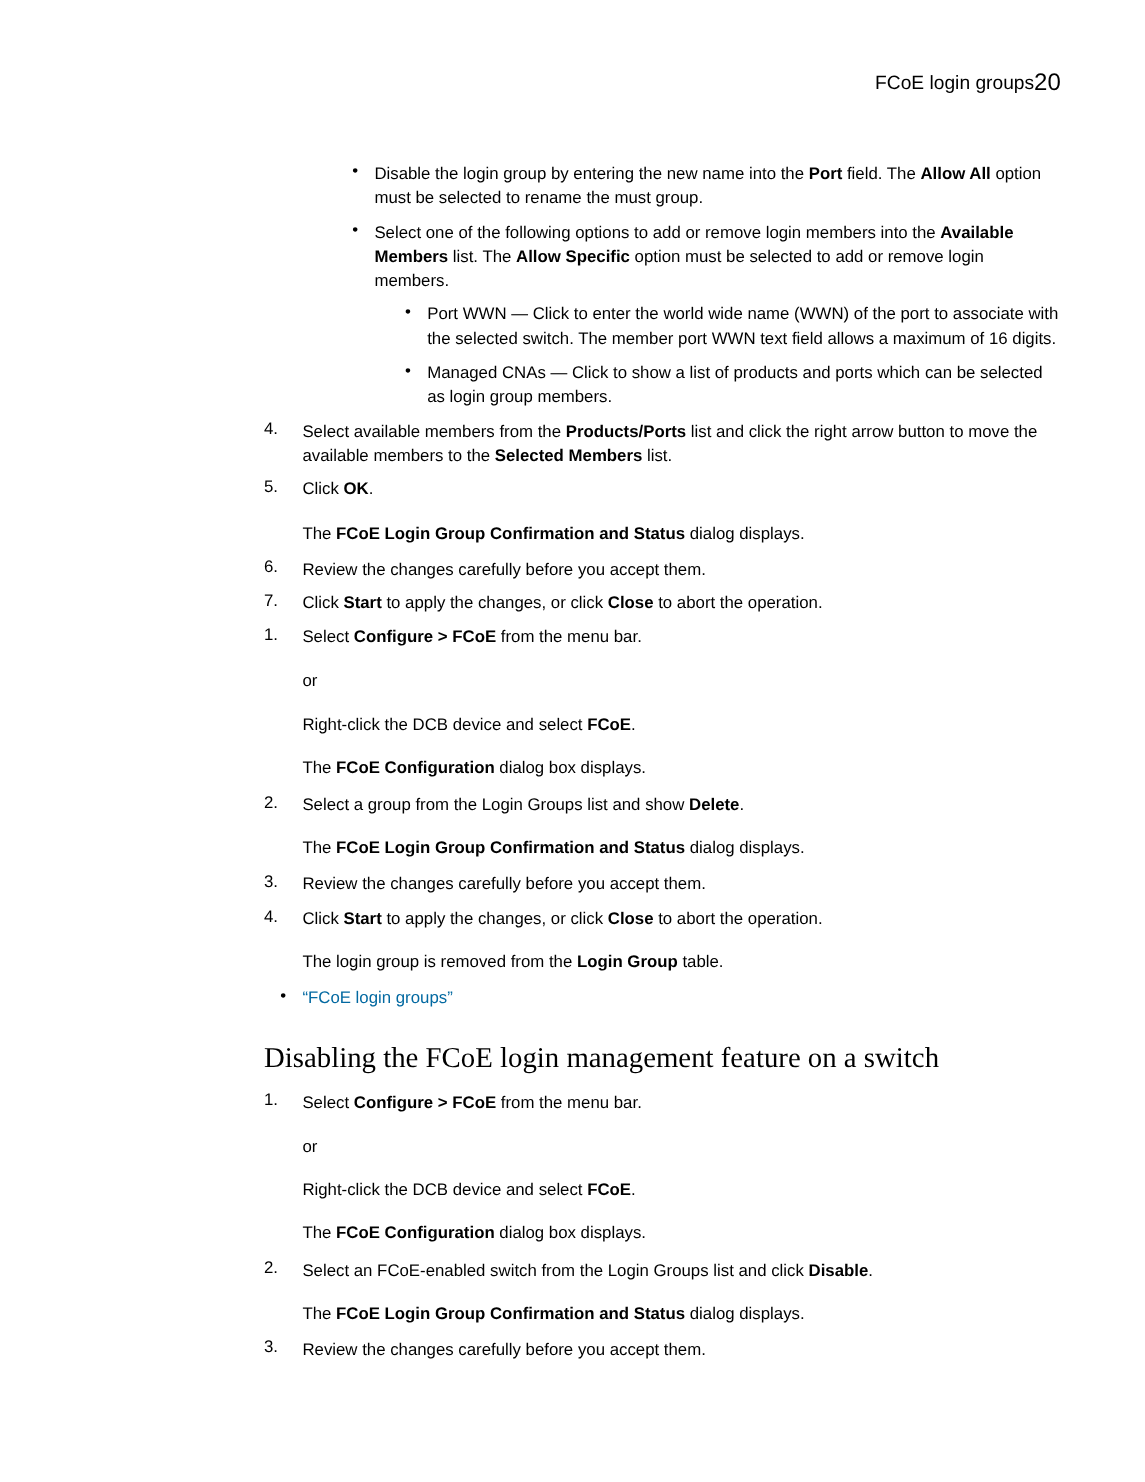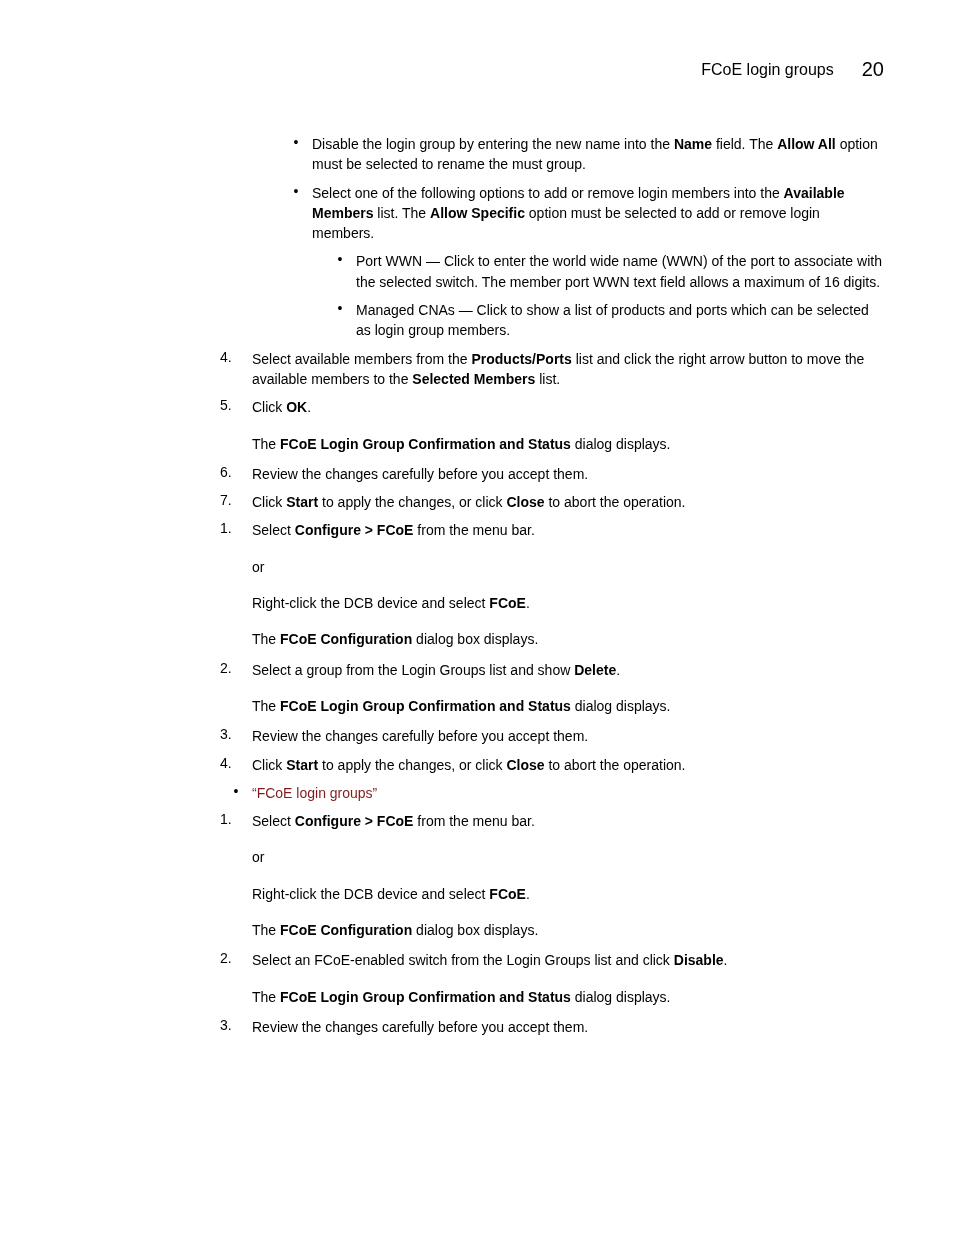--- a/index.html
+++ b/index.html
@@ -1,45 +1,45 @@
 <!DOCTYPE html>
 <html><head>
 <meta charset="utf-8">
 <style>
   html,body{margin:0;padding:0;background:#fff;color:#000;font-family:Arial,Helvetica,sans-serif}
   .page{width:954px;height:1235px;position:relative;box-sizing:border-box}
-  .hdr{position:absolute;top:58px;right:70px;display:flex;align-items:center;gap:28px}
+  .hdr{position:absolute;top:58px;right:70px;display:flex;align-items:center;}
   .hdr-num{font-size:20px;font-family:Arial,Helvetica,sans-serif;font-weight:400}
   .body{position:absolute;top:130px;left:220px;right:70px}
   .li{display:flex;margin:4px 0 8px}
   .li .mk{width:32px;flex:0 0 32px;font-size:14px}
   .li .ct{flex:1;font-size:14px;line-height:1.45}
   .para{font-size:14px;line-height:1.45;margin:16px 0 10px}
   .bullet .mk{text-align:center}
   .sub{margin-left:60px}
   .sub2{margin-left:104px}
   b,.b{font-weight:700}
   h2{font-family:Georgia,'Times New Roman',serif;font-weight:400;font-size:24px;margin:28px 0 12px}
-  a.link{color:#7f1d1d;text-decoration:none}
+  a.link{color:#0369a1;text-decoration:none}
   .step-body{margin-left:32px}
 </style>
 </head>
 <body>
 
 <div class="page">
   <div class="hdr">
     <span>FCoE login groups</span>
     <span class="hdr-num">20</span>
   </div>
 
   <div class="body">
 
     <div class="li bullet sub">
       <div class="mk">•</div>
-      <div class="ct"><span>Disable the login group by entering the new name into the </span><b>Name</b><span> field. The </span><b>Allow All</b><span> option must be selected to rename the must group.</span></div>
+      <div class="ct"><span>Disable the login group by entering the new name into the </span><b>Port</b><span> field. The </span><b>Allow All</b><span> option must be selected to rename the must group.</span></div>
     </div>
 
     <div class="li bullet sub">
       <div class="mk">•</div>
       <div class="ct"><span>Select one of the following options to add or remove login members into the </span><b>Available Members</b><span> list. The </span><b>Allow Specific</b><span> option must be selected to add or remove login members.</span></div>
     </div>
 
     <div class="li bullet sub2">
       <div class="mk">•</div>
       <div class="ct">Port WWN — Click to enter the world wide name (WWN) of the port to associate with the selected switch. The member port WWN text field allows a maximum of 16 digits.</div>
@@ -87,26 +87,28 @@
 
     <div class="li">
       <div class="mk">3.</div>
       <div class="ct">Review the changes carefully before you accept them.</div>
     </div>
 
     <div class="li">
       <div class="mk">4.</div>
       <div class="ct"><span>Click </span><b>Start</b><span> to apply the changes, or click </span><b>Close</b><span> to abort the operation.</span></div>
     </div>
+    <div class="para step-body"><span>The login group is removed from the </span><b>Login Group</b><span> table.</span></div>
 
     <div class="li bullet">
       <div class="mk">•</div>
       <div class="ct"><a class="link" href="#">“FCoE login groups”</a></div>
     </div>
 
+    <h2>Disabling the FCoE login management feature on a switch</h2>
 
     <div class="li">
       <div class="mk">1.</div>
       <div class="ct"><span>Select </span><b>Configure &gt; FCoE</b><span> from the menu bar.</span></div>
     </div>
     <div class="para step-body">or</div>
     <div class="para step-body"><span>Right-click the DCB device and select </span><b>FCoE</b><span>.</span></div>
     <div class="para step-body"><span>The </span><b>FCoE Configuration</b><span> dialog box displays.</span></div>
 
     <div class="li">

